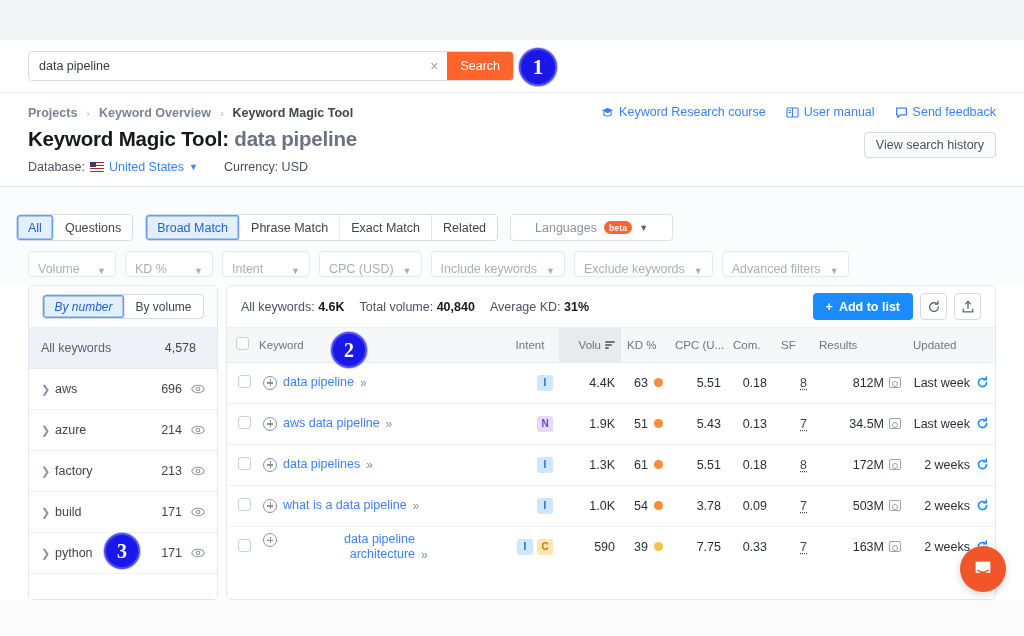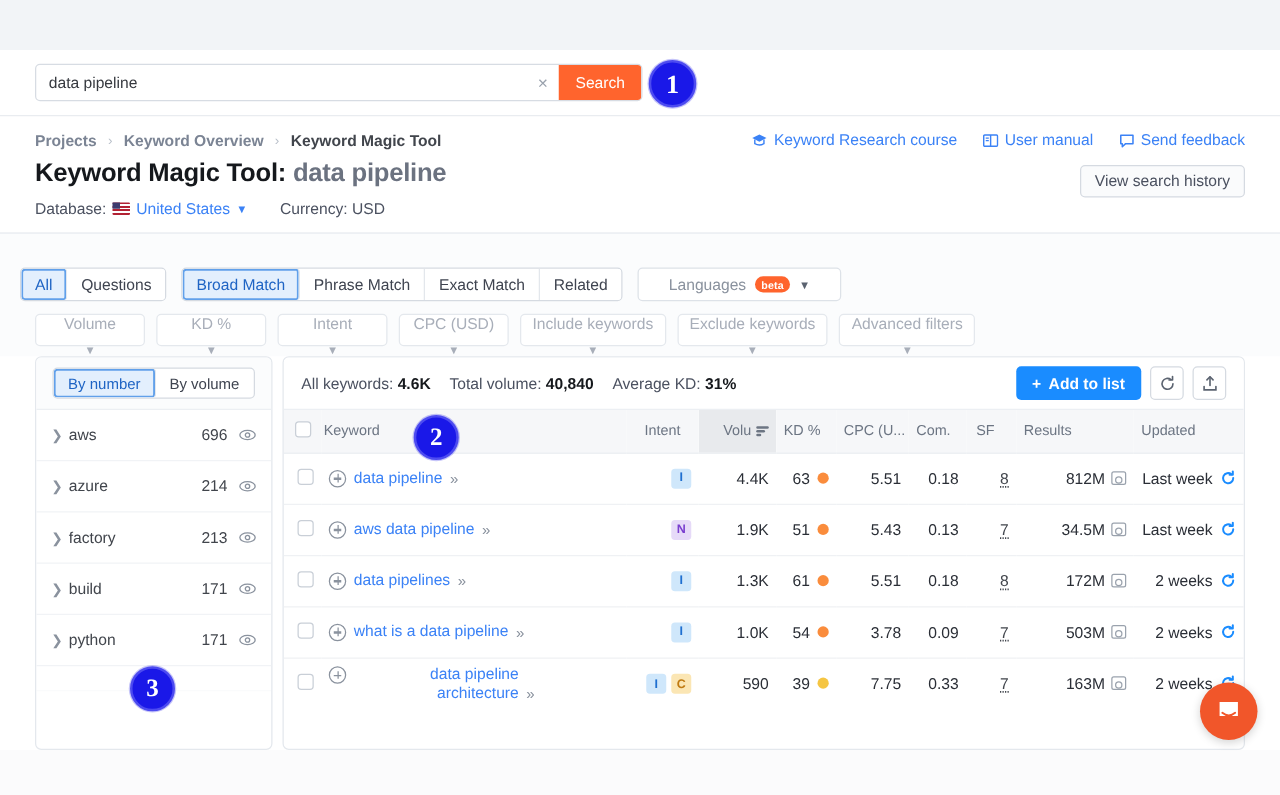--- a/index.html
+++ b/index.html
@@ -279,25 +279,24 @@
   }
   .filter-pill {
     height: 26px;
     border: 1px solid #e4e8ed;
     border-radius: 4px;
     background: #fff;
     color: #a8aeb9;
     font-size: 12.5px;
     padding: 0 9px;
     display: flex;
-    align-items: center;
+    align-items: flex-end;
     gap: 9px;
     cursor: pointer;
     white-space: nowrap;
-    flex-direction: column;
   }
   .filter-pill .caret-gray { color: #a8aeb9; }
   .filter-pill.wide { min-width: 88px; justify-content: space-between; }
 
   
   .content {
     position: absolute;
     top: 285px; left: 28px;
     width: 968px;
     height: 315px;
@@ -338,20 +337,21 @@
     color: #3f4450;
     cursor: pointer;
     border-right: 1px solid #e3e7ec;
   }
   .toggle-opt:last-child { border-right: none; }
   .toggle-opt.active {
     background: #e3effd;
     color: #1f64c4;
     box-shadow: inset 0 0 0 1.5px #61a0ea;
     border-radius: 3px;
+    font-style: italic;
   }
 
   .group-row {
     display: flex;
     align-items: center;
     height: 41px;
     padding: 0 12px;
     font-size: 12.5px;
     color: #41454c;
     border-bottom: 1px solid #f1f3f6;
@@ -717,20 +717,24 @@
   <div class="content">
 
     <div class="groups-panel">
       <div class="groups-toggle">
         <div class="toggle-group">
           <div class="toggle-opt active">By number</div>
           <div class="toggle-opt">By volume</div>
         </div>
       </div>
 
+      <div class="group-row all">
+        <span class="group-name">All keywords</span>
+        <span class="group-count">4,578</span>
+      </div>
 
       <div class="group-row">
         <span class="group-chevron">❯</span>
         <span class="group-name">aws</span>
         <span class="group-count">696</span>
         <svg class="eye-icon" viewBox="0 0 16 16">
           <ellipse cx="8" cy="8" rx="7" ry="4.2" fill="none" stroke="currentColor" stroke-width="1.2"></ellipse>
           <circle cx="8" cy="8" r="2" fill="none" stroke="currentColor" stroke-width="1.2"></circle>
         </svg>
       </div>

